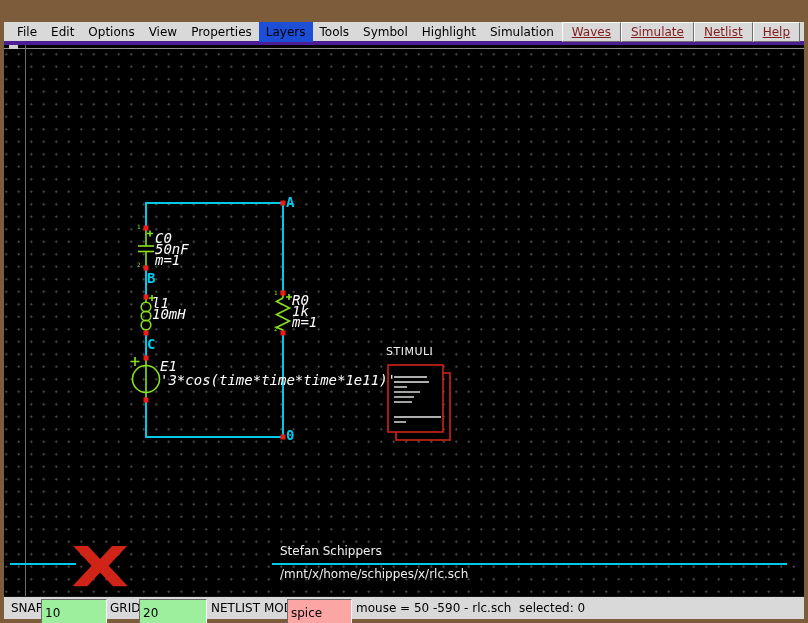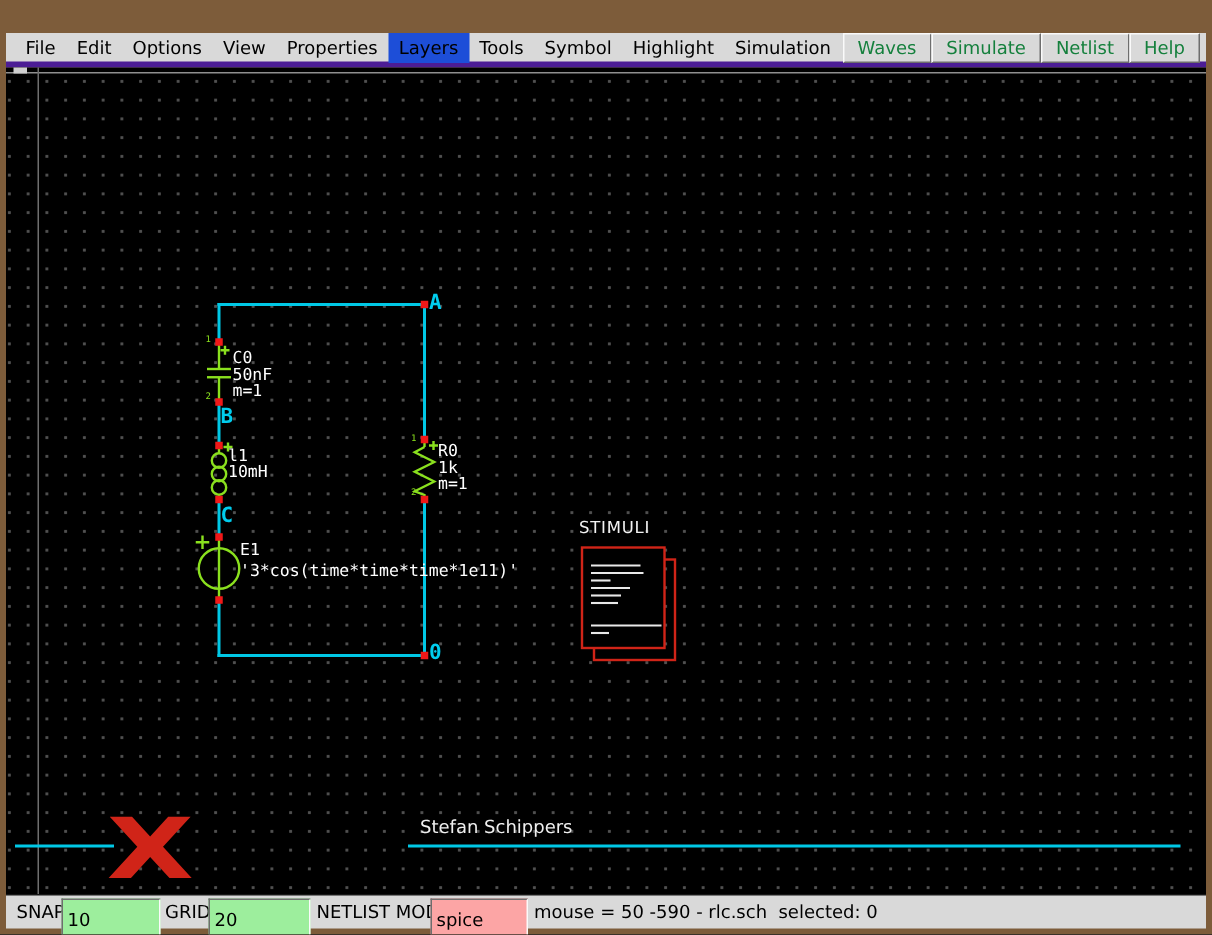--- a/index.html
+++ b/index.html
@@ -20,36 +20,36 @@
   
   #menubar{
     position:absolute;left:4px;top:22px;width:800px;height:23px;
     background:#d9d9d9;border-bottom:4px solid #4c1d95;
     display:flex;align-items:center;padding:0 4px 0 6px;font-size:12px;color:#000;
   }
   .menu-item{padding:3px 7px;white-space:nowrap;cursor:default;}
   .menu-item.active{background:#1d4ed8;}
   .menu-spacer{flex:1;}
   .tkbtn{
-    font-family:"DejaVu Sans",sans-serif;font-size:12px;color:#15803d;
+    font-family:"DejaVu Sans",sans-serif;font-size:12px;color:#7f1d1d;
     background:#d9d9d9;border:1px solid;border-color:#fafafa #6e6e6e #6e6e6e #fafafa;
-    padding:2px 9px;cursor:default;
+    padding:2px 9px;cursor:default;text-decoration:underline;
   }
   
   #canvas{
     position:absolute;left:4px;top:45px;width:800px;height:552px;background:#000;
     background-image:radial-gradient(circle, #505050 0.9px, rgba(0,0,0,0) 1.2px);
     background-size:12.5px 12.5px;background-position:8.5px 3px;
   }
   #axis-x{position:absolute;left:0;top:3px;width:800px;height:1px;background:#8f8f8f;}
   #axis-y{position:absolute;left:21px;top:0;width:1px;height:552px;background:#6f6f6f;}
   #origin-marker{position:absolute;left:5px;top:0;width:9px;height:4px;background:#cfcfcf;}
   #schsvg{position:absolute;left:0;top:0;}
   .netlabel{position:absolute;color:#00cdee;font-family:"DejaVu Sans Mono",monospace;font-size:14px;font-weight:bold;line-height:14px;}
-  .complabel{position:absolute;color:#ffffff;font-family:"DejaVu Sans Mono",monospace;font-size:11px;line-height:11px;white-space:nowrap;}
+  .complabel{position:absolute;color:#ffffff;font-family:"DejaVu Sans Mono",monospace;font-size:14px;line-height:11px;white-space:nowrap;font-style:italic;}
   .pinnum{position:absolute;color:#8ae01e;font-family:"DejaVu Sans Mono",monospace;font-size:6px;line-height:6px;}
   #stimuli-label{position:absolute;left:382px;top:300px;color:#f2f2f2;font-size:11px;font-family:"DejaVu Sans",sans-serif;letter-spacing:0.5px;}
   #logo-x{position:absolute;left:67px;top:494px;color:#d02418;font-size:56px;font-weight:bold;line-height:1;transform:scaleX(1.35);transform-origin:left top;font-family:"DejaVu Sans",sans-serif;}
   #logo-brand{position:absolute;left:128px;top:502px;color:#cfcfcf;font-size:34px;line-height:1;letter-spacing:1px;font-family:"DejaVu Sans",sans-serif;}
   #author{position:absolute;left:276px;top:499px;color:#efefef;font-size:12px;font-family:"DejaVu Sans",sans-serif;}
   #filepath{position:absolute;left:276px;top:522px;color:#efefef;font-size:12px;font-family:"DejaVu Sans",sans-serif;}
   
   #statusbar{
     position:absolute;left:4px;top:597px;width:800px;height:22px;background:#d9d9d9;
     font-size:12px;color:#000;box-shadow:0 -1px 0 #151515;
@@ -197,20 +197,21 @@
       <div>1k</div>
       <div>m=1</div>
     </div>
     <span class="pinnum" style="left:270px;top:245px;">1</span>
     <span class="pinnum" style="left:270px;top:281px;">2</span>
 
     <div id="stimuli-label">STIMULI</div>
 
     <div id="logo-x">X</div>
     <div id="author">Stefan Schippers</div>
+    <div id="filepath">/mnt/x/home/schippes/x/rlc.sch</div>
   </div>
 
   <div id="statusbar">
     <span class="sb-label" style="left:7px;">SNAP:</span>
     <input class="entry green" style="left: 37px; width: 66px;" value="10">
     <span class="sb-label" style="left:106px;">GRID:</span>
     <input class="entry green" style="left: 135px; width: 68px;" value="20">
     <span class="sb-label" style="left:207px;">NETLIST MODE:</span>
     <input class="entry gray" style="left: 283px; width: 65px;" value="spice">
     <span id="mouse-text">mouse = 50 -590 - rlc.sch  selected: 0</span>

